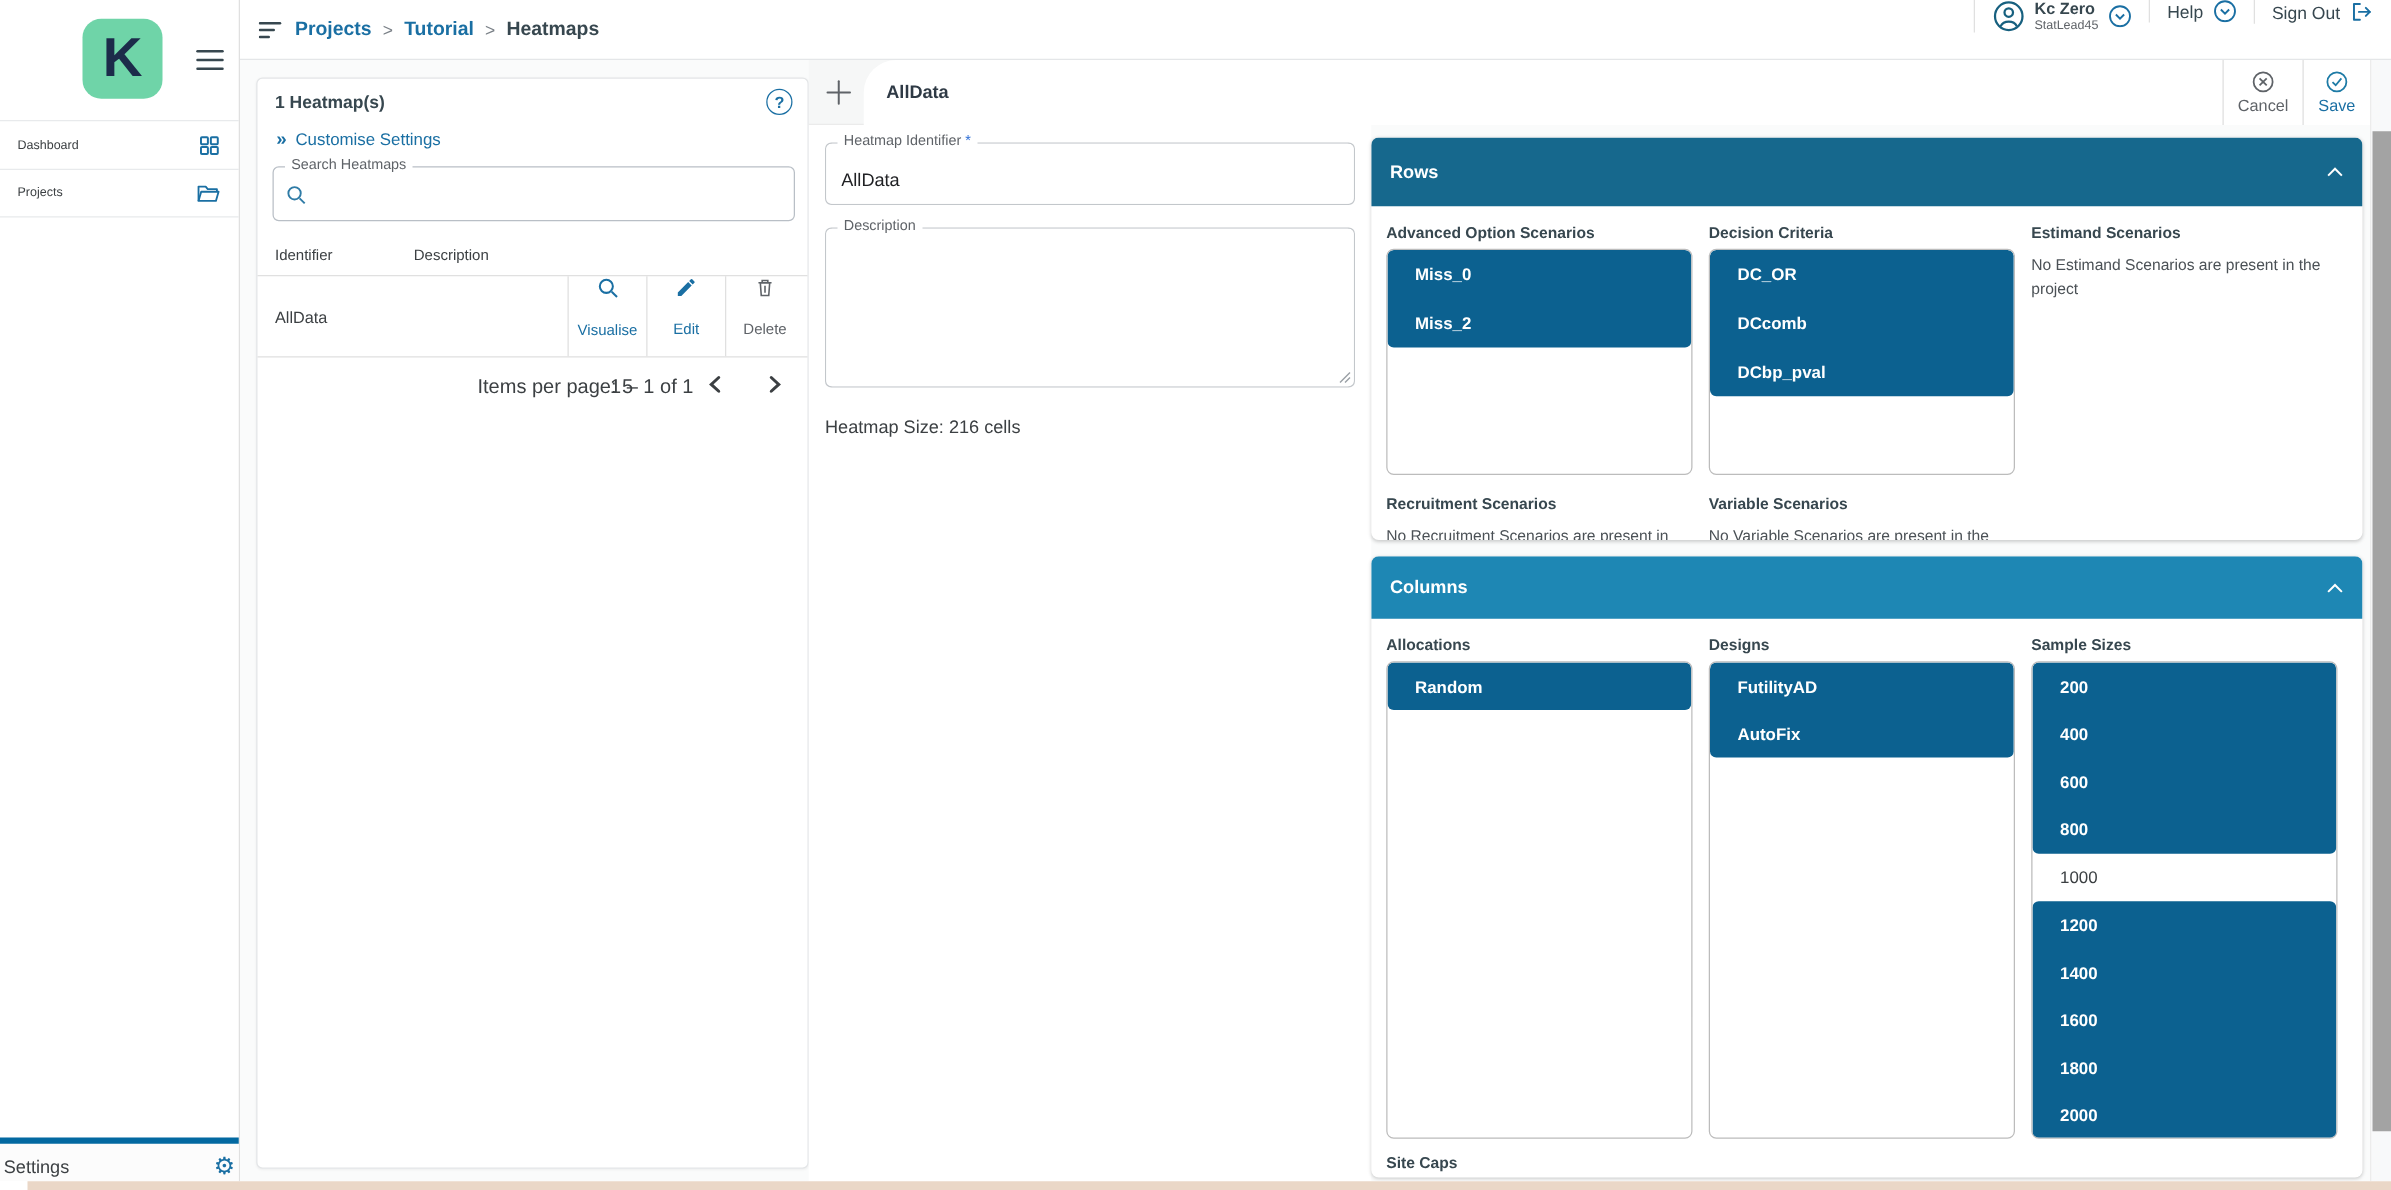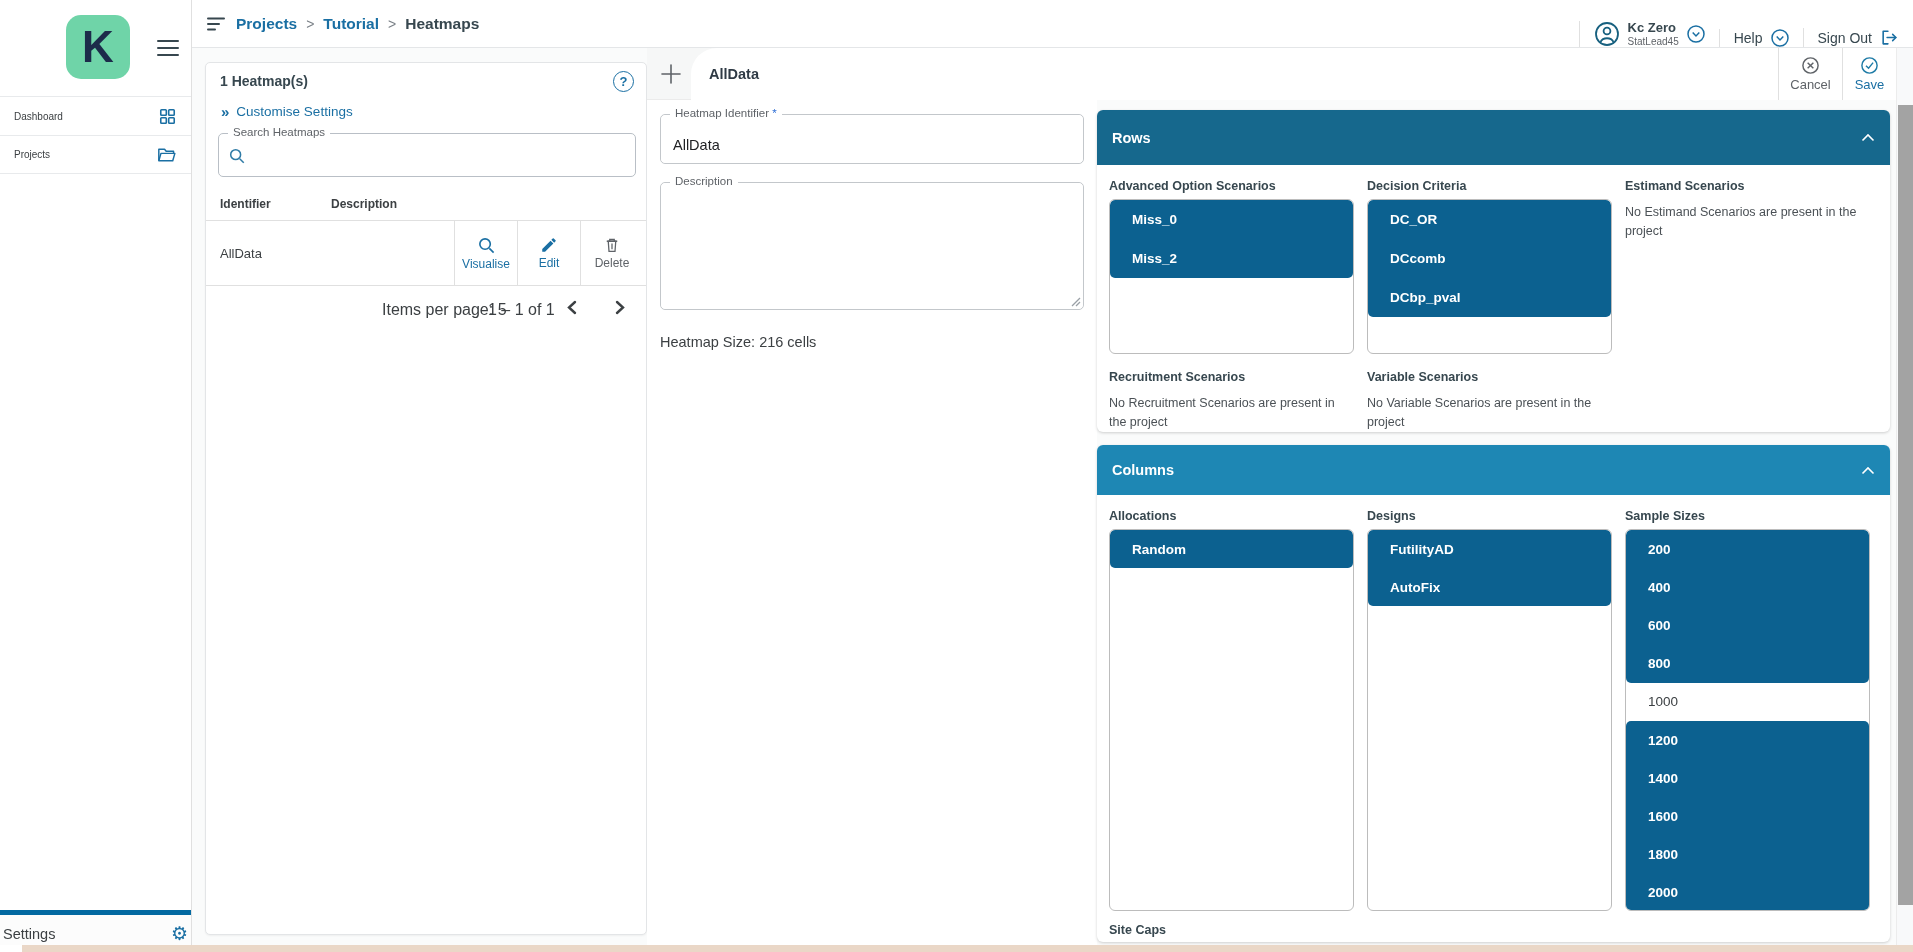--- a/index.html
+++ b/index.html
@@ -26,21 +26,21 @@
         display:flex;align-items:center;padding:0 3px;font-size:14.5px;cursor:pointer}
   .side-settings .gear{margin-left:auto;font-family:"DejaVu Sans",sans-serif;font-size:19px;color:var(--primary);line-height:1}
 
   
   .topbar{position:absolute;left:192px;top:0;width:1721px;height:48px;background:#fff;border-bottom:1px solid #e4e6e8;
         display:flex;align-items:stretch;z-index:4}
   .crumbs{display:flex;align-items:center;gap:9px;padding-left:15px;font-size:15.5px;font-weight:bold}
   .crumb-link{color:var(--primary);cursor:pointer}
   .crumb-sep{color:#7a8087;font-weight:normal;font-size:14px}
   .crumb-current{color:#37474f}
-  .tb-right{margin-left:auto;display:flex;align-items:flex-end}
+  .tb-right{margin-left:auto;display:flex;align-items:flex-start}
   .tb-cell{display:flex;align-items:center;gap:8px;padding:0 14px;border-left:1px solid var(--line);cursor:pointer;font-size:14px;color:#37474f}
   .user-names{display:flex;flex-direction:column;line-height:1.15}
   .user-name{font-size:13px;font-weight:bold;color:#37474f}
   .user-role{font-size:10px;color:var(--ink2)}
 
   
   .content{position:absolute;left:192px;top:48px;width:1721px;height:904px;background:#fafbfb}
 
   
   .hm-panel{position:absolute;left:13px;top:14px;width:442px;height:873px;background:#fff;border:1px solid #e3e5e7;border-radius:5px;
@@ -48,25 +48,25 @@
   .hm-title{position:absolute;left:14px;top:10px;font-size:14px;font-weight:bold;color:#37474f}
   .hm-help{position:absolute;right:12px;top:8px;width:21px;height:21px;border:1.6px solid var(--primary);border-radius:50%;
         color:var(--primary);font-size:13px;font-weight:bold;display:flex;align-items:center;justify-content:center;cursor:pointer}
   .hm-customise{position:absolute;left:15px;top:40px;display:flex;align-items:center;gap:7px;color:var(--primary);font-size:13.5px;cursor:pointer}
   .hm-customise .dbl{font-weight:bold;font-size:15px}
   .search-field{position:absolute;left:12px;top:70px;width:418px;height:44px;border:1px solid #b9bfc6;border-radius:5px;background:#fff}
   .float-label{position:absolute;top:-8px;left:9px;background:#fff;padding:0 5px;font-size:11.5px;color:var(--ink2);white-space:nowrap}
   .search-field input{position:absolute;left:34px;top:0;width:370px;height:100%;border:0;outline:0;font:13.5px "Liberation Sans",sans-serif;color:#202124;background:transparent}
   .search-glass{position:absolute;left:9px;top:13px}
   .hm-thead{position:absolute;left:0;top:124px;width:100%;height:34px;border-bottom:1px solid var(--line);
-        display:flex;align-items:center;font-size:12px;color:var(--ink);font-weight:bold}
+        display:flex;align-items:center;font-size:12px;color:var(--ink);font-weight:normal}
   .th-id{padding-left:14px;width:125px}
   .hm-row{position:absolute;left:0;top:158px;width:100%;height:65px;border-bottom:1px solid var(--line);display:flex;align-items:stretch}
   .row-id{display:flex;align-items:center;padding-left:14px;font-size:13px;color:var(--ink);width:248px}
-  .row-action{width:63px;border-left:1px solid var(--line);display:flex;flex-direction:column;align-items:center;justify-content:center;gap:2px;cursor:pointer}
+  .row-action{width:63px;border-left:1px solid var(--line);display:flex;flex-direction:column;align-items:center;gap:17px;cursor:pointer}
   .row-action .a-label{font-size:12px}
   .a-blue{color:var(--primary)}
   .a-grey{color:var(--ink2)}
   .hm-pager{position:absolute;left:0;top:232px;width:100%;height:30px;font-size:16px;color:var(--ink)}
   .pg{position:absolute;top:6px}
   .pg-label{left:176px}
   .pg-range{left:282px}
   .pg-prev{left:360px;top:5px;cursor:pointer}
   .pg-next{left:408px;top:5px;cursor:pointer}
 
@@ -98,21 +98,21 @@
   .card-rows{top:62px;height:322px}
   .card-cols{top:397px;height:497px}
   .card-head{display:flex;align-items:center;padding:0 15px;color:#fff;font-size:14.5px;font-weight:bold;cursor:pointer}
   .card-rows .card-head{height:55px;background:var(--rows-h)}
   .card-cols .card-head{height:50px;background:var(--cols-h)}
   .card-head .chev{margin-left:auto}
   .section-grid{display:grid;grid-template-columns:repeat(3,245px);column-gap:13px;row-gap:16px;padding:14px 12px 0}
   .group-title{font-size:12.5px;font-weight:bold;color:#37474f}
   .group-message{margin-top:10px;font-size:12.5px;color:#4b5156;line-height:1.5;max-width:240px}
   .listbox{border:1px solid #bcbcbc;border-radius:6px;background:#fff;overflow:hidden;margin-top:6px}
-  .card-rows .listbox{height:155px}
+  .card-rows .listbox{height:181px}
   .card-cols .listbox{height:382px}
   .lb-item{display:flex;align-items:center;padding-left:22px;font-size:13.5px;color:var(--ink);cursor:pointer}
   .card-rows .lb-item{height:39px}
   .card-cols .lb-item{height:38.2px}
   .sel-run{background:var(--sel);border-radius:5px}
   .sel-run .lb-item{color:#fff;font-weight:bold}
   .site-caps{margin:12px 0 0 12px;font-size:12.5px;font-weight:bold;color:#37474f}
 
   
   .vscroll{position:absolute;left:1704px;top:0;width:17px;height:897px;background:#f8f9fa;border-left:1px solid #ececec}

